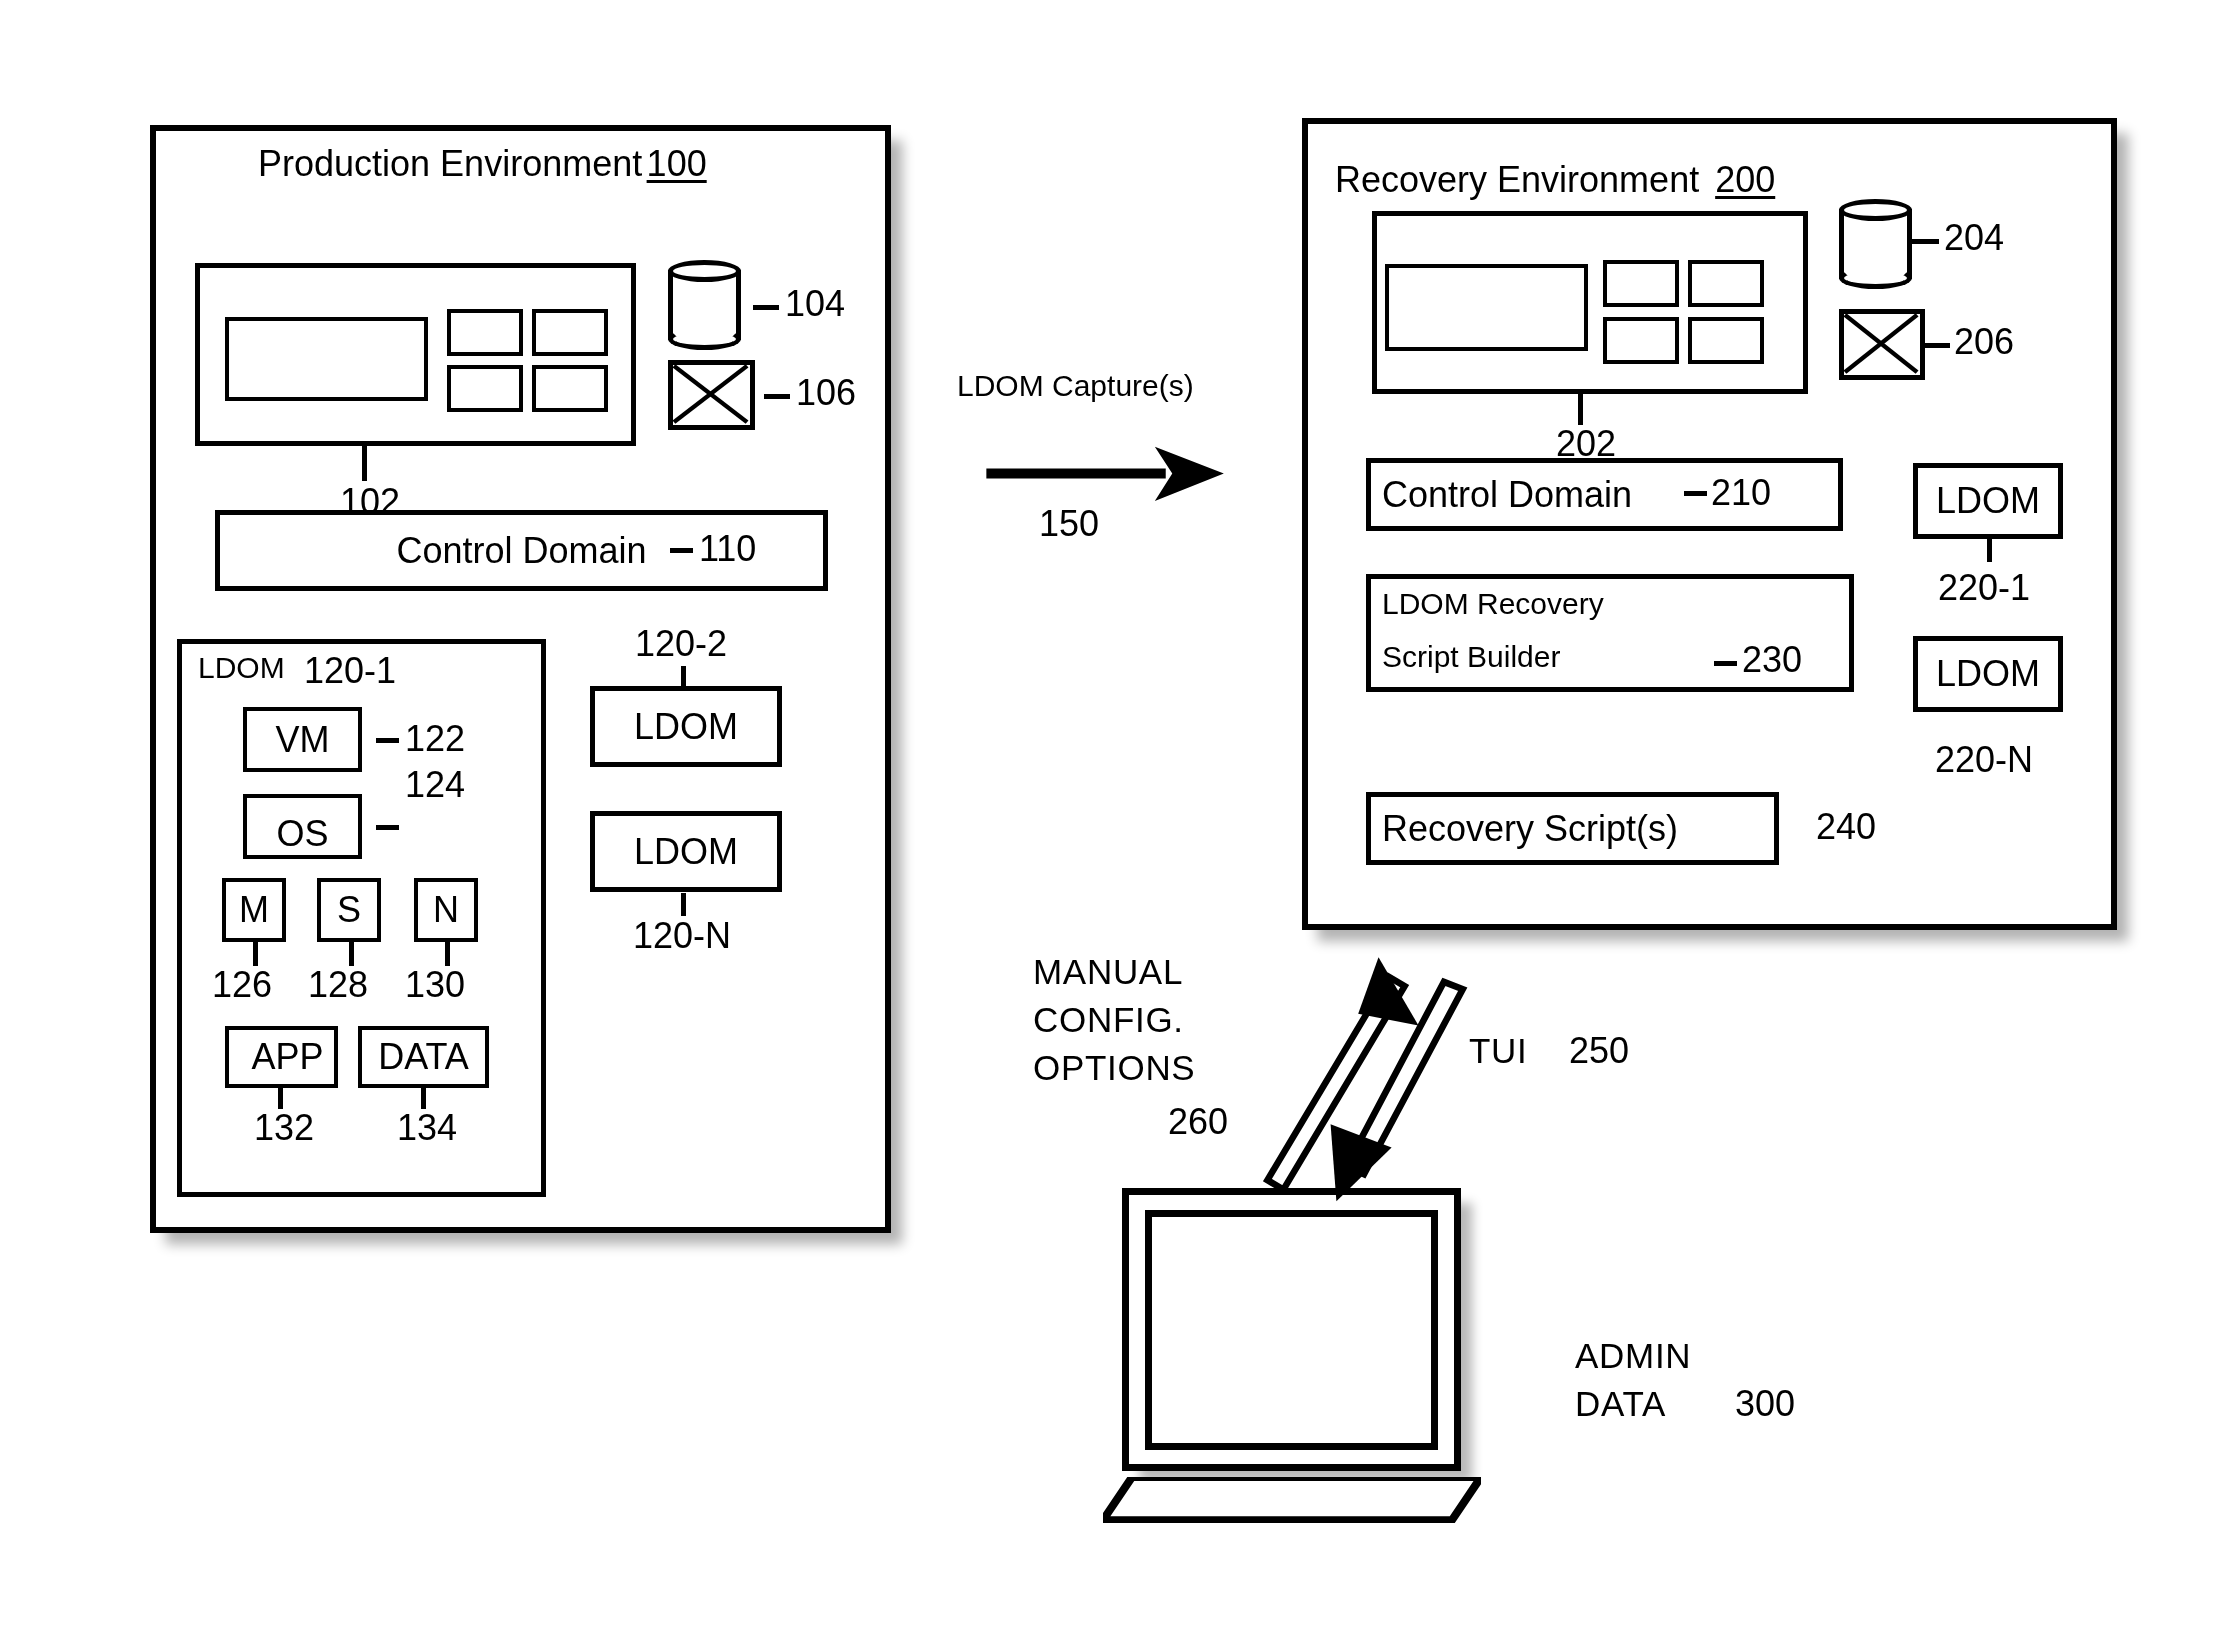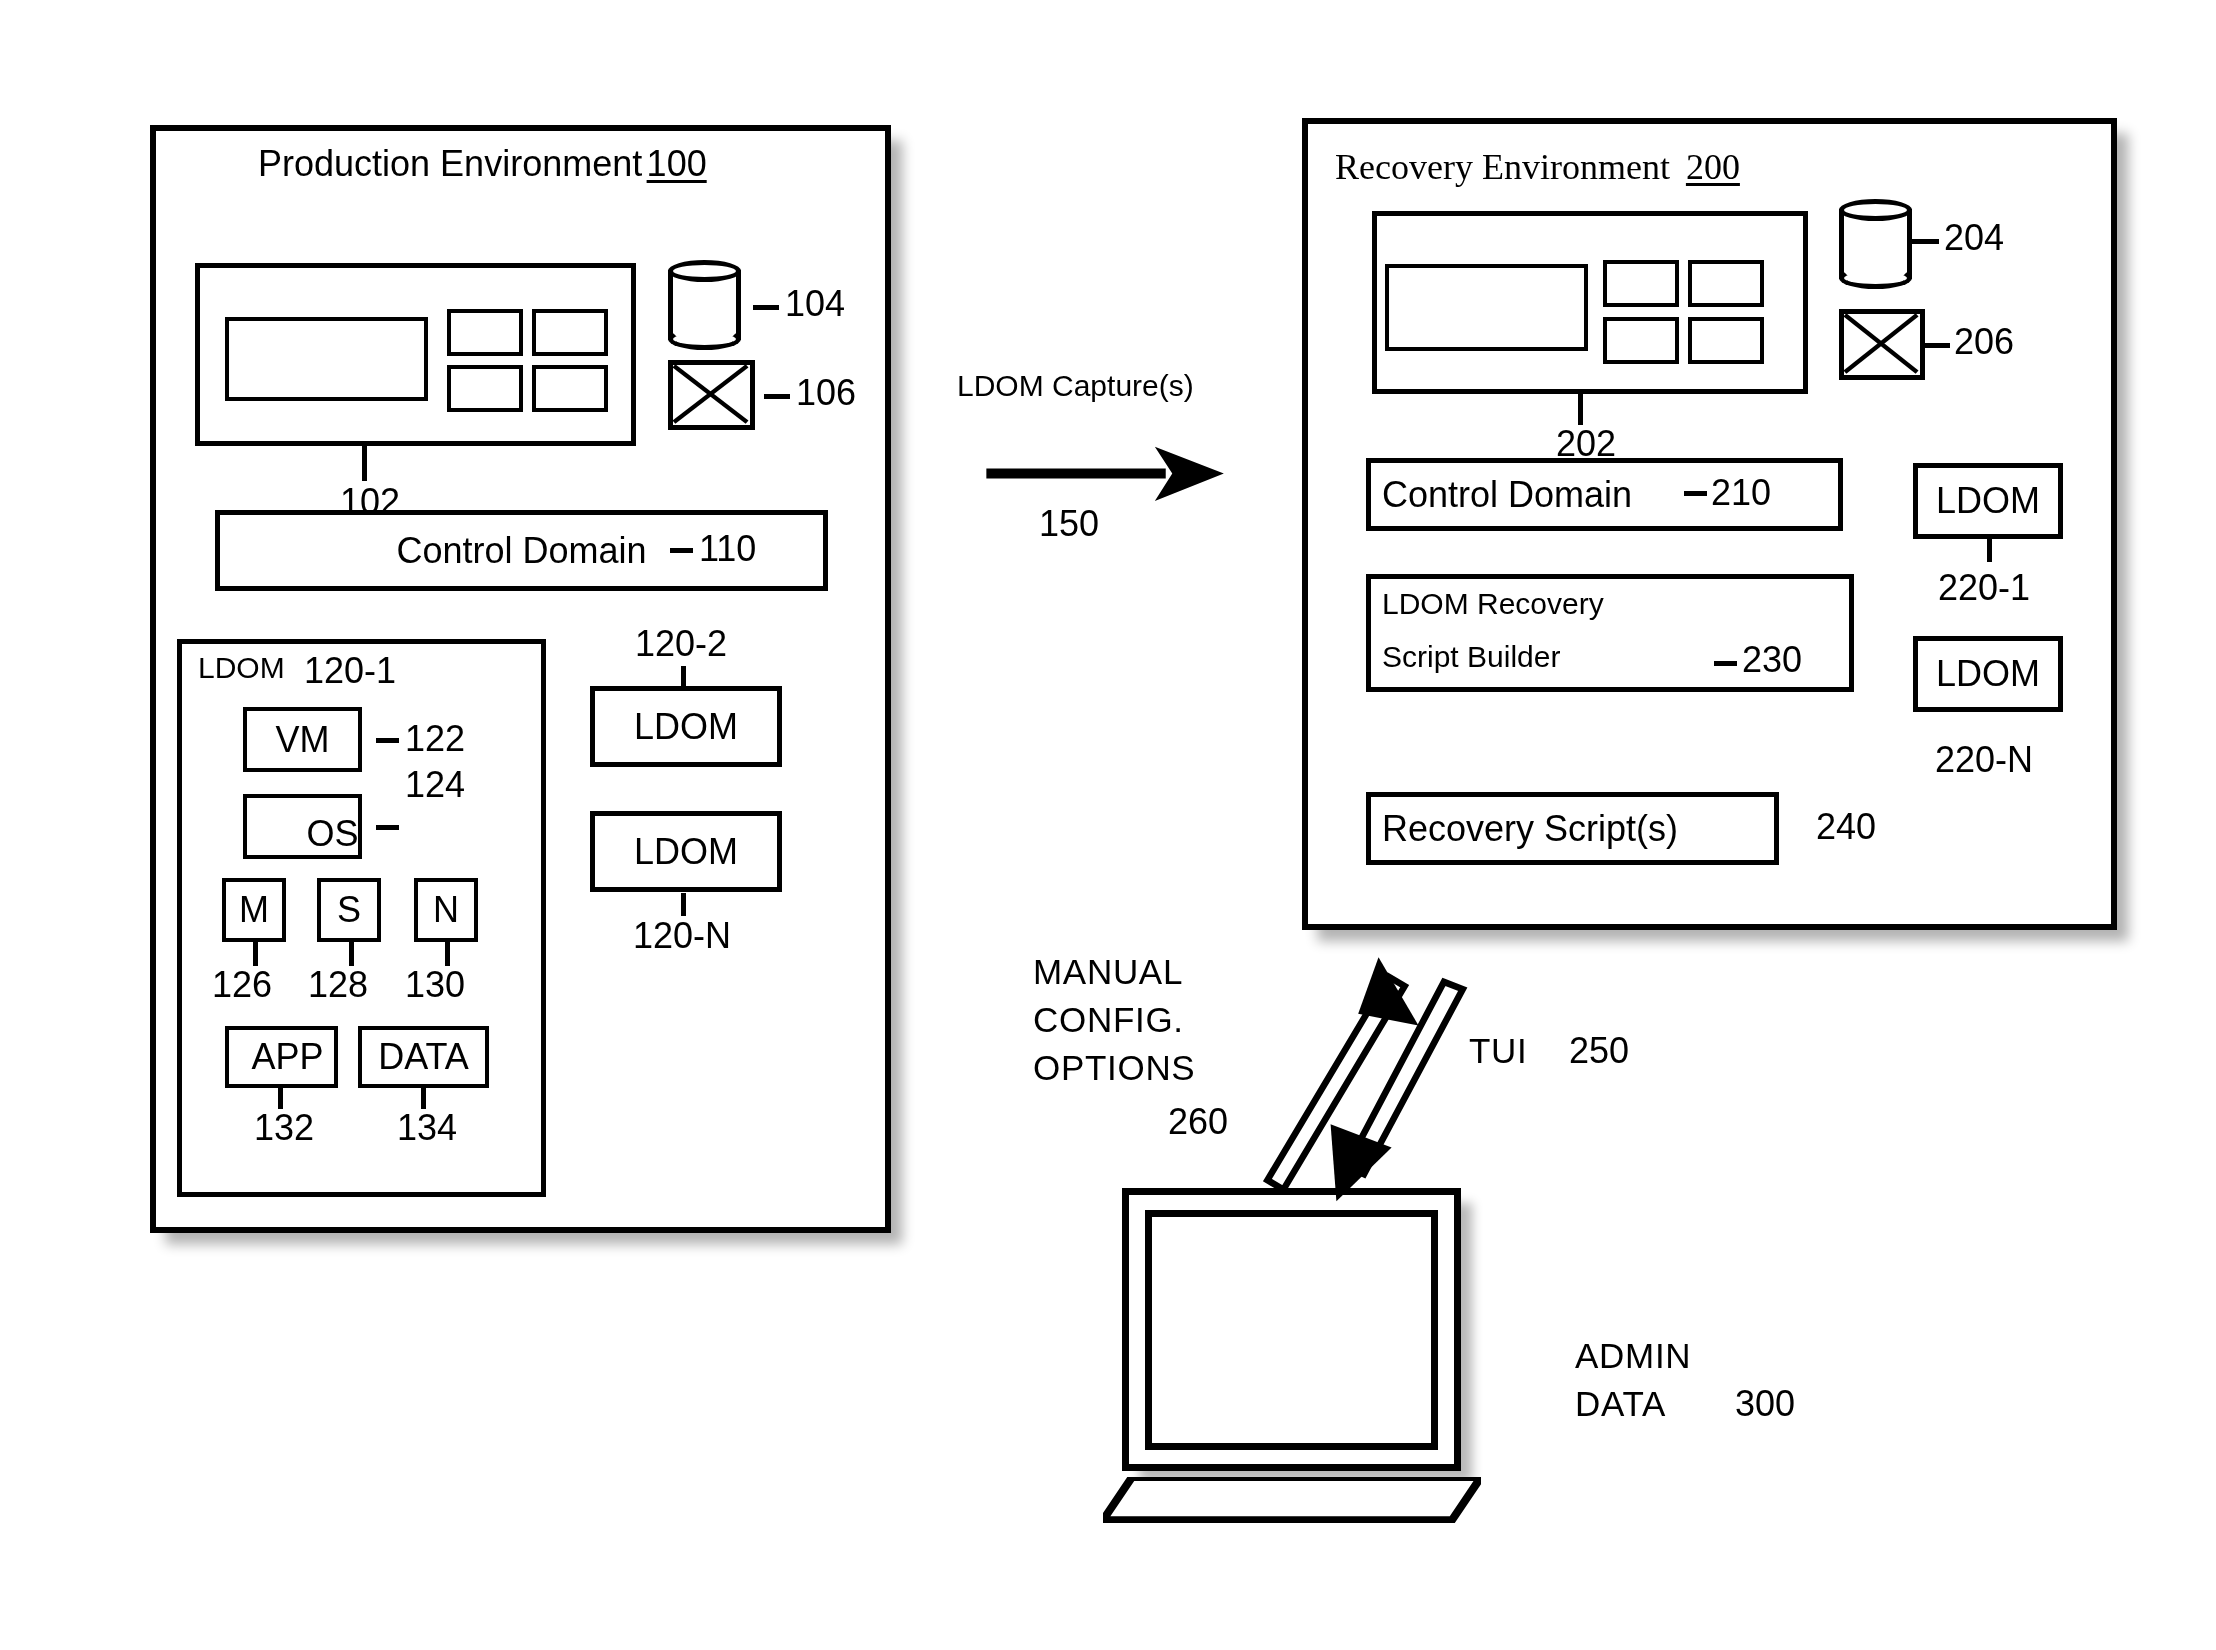--- a/index.html
+++ b/index.html
@@ -172,21 +172,21 @@
   <div class="txt t-num" style="left:304px; top:652px;">120-1</div>
 
   <div class="abs med-box" style="left:243px; top:707px; width:119px; height:65px;"></div>
   <div class="boxlabel" style="left:243px; top:707px; width:119px; height:65px;">
     <span>VM</span>
   </div>
   <div class="dash-h" style="left:376px; top:738px; width:23px;"></div>
   <div class="txt t-num" style="left:405px; top:720px;">122</div>
 
   <div class="abs med-box" style="left:243px; top:794px; width:119px; height:65px;"></div>
-  <div class="boxlabel" style="left:243px; top:794px; width:119px; height:79px;margin-left:30px;">
+  <div class="boxlabel" style="left:243px; top:794px; width:119px; height:79px;">
     <span>OS</span>
   </div>
   <div class="dash-h" style="left:376px; top:825px; width:23px;"></div>
   <div class="txt t-num" style="left:405px; top:766px;">124</div>
 
   <div class="abs med-box" style="left:222px; top:878px; width:64px; height:64px;"></div>
   <div class="boxlabel" style="left:222px; top:878px; width:64px; height:64px;">
     <span>M</span>
   </div>
   <div class="lead-v" style="left:253px; top:941px; height:25px;"></div>
@@ -232,21 +232,21 @@
     <span>LDOM</span>
   </div>
   <div class="lead-v" style="left:681px; top:893px; height:23px;"></div>
   <div class="txt t-num" style="left:633px; top:917px;">120-N</div>
 
   <div class="txt t-label" style="left:957px; top:370px;">LDOM Capture(s)</div>
   <div class="txt t-num" style="left:1039px; top:505px;">150</div>
 
   <div class="abs env-box" style="left:1302px; top:118px; width:815px; height:812px;"></div>
 
-  <div class="txt t-title" style="left:1335px; top:148px;font-family:Liberation Serif, serif;"><span>Recovery Environment</span><span class="underline-num" style="margin-left:16px;">200</span></div>
+  <div class="txt t-title" style="left:1335px; top:161px;"><span>Recovery Environment</span><span class="underline-num" style="margin-left:16px;">200</span></div>
 
   <div class="abs thick-box" style="left:1372px; top:211px; width:436px; height:183px;"></div>
   <div class="abs med-box" style="left:1385px; top:264px; width:203px; height:87px;"></div>
   <div class="abs med-box" style="left:1603px; top:260px; width:76px; height:47px;"></div>
   <div class="abs med-box" style="left:1688px; top:260px; width:76px; height:47px;"></div>
   <div class="abs med-box" style="left:1603px; top:317px; width:76px; height:47px;"></div>
   <div class="abs med-box" style="left:1688px; top:317px; width:76px; height:47px;"></div>
   <div class="lead-v" style="left:1578px; top:394px; height:30.5px;"></div>
   <div class="txt t-num" style="left:1556px; top:425px;">202</div>
 

